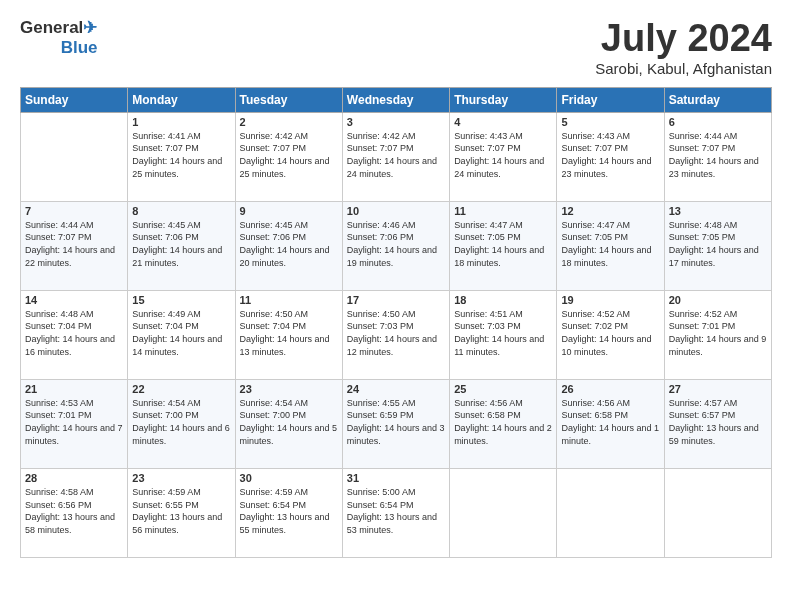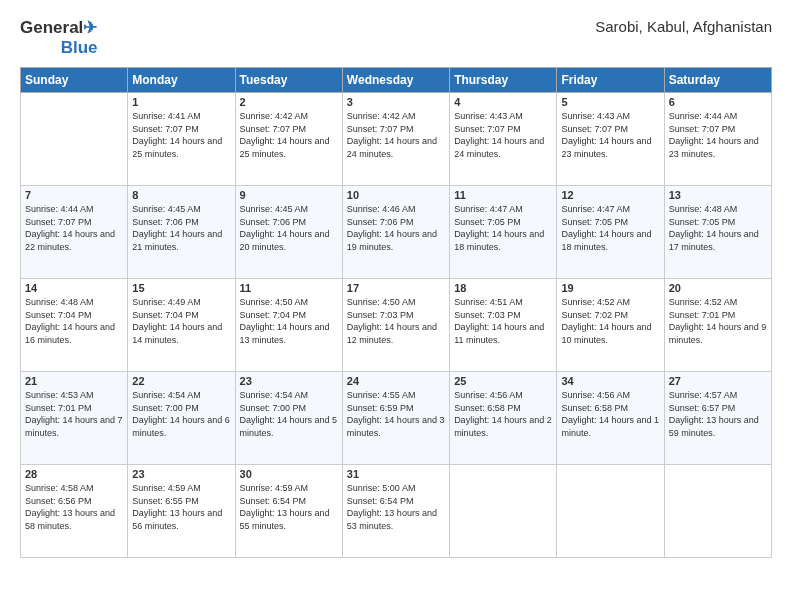--- a/index.html
+++ b/index.html
@@ -98,20 +98,21 @@
   <div class="header">
     <div class="logo">
     <div style="display:flex;align-items:center;">
       <div style="font-family:Arial,sans-serif;">
         <div style="font-size:17px;font-weight:bold;color:#333;line-height:1.15;">General<span style="color:#2a72b5;">✈</span></div>
         <div style="font-size:17px;font-weight:bold;color:#2a72b5;line-height:1.15;text-align:right;">Blue</div>
       </div>
     </div>
   </div>
     <div class="title-block">
+      <div class="month-title">July 2024</div>
       <div class="location">Sarobi, Kabul, Afghanistan</div>
     </div>
   </div>
 
   <table class="calendar-table">
     <thead>
       <tr class="cal-header-row">
         <th>Sunday</th>
         <th>Monday</th>
         <th>Tuesday</th>
@@ -274,21 +275,21 @@
             Sunrise: 4:55 AM<br>Sunset: 6:59 PM<br>Daylight: 14 hours and 3 minutes.
           </div>
         </td>
           <td>
           <span class="day-number">25</span>
           <div class="day-info">
             Sunrise: 4:56 AM<br>Sunset: 6:58 PM<br>Daylight: 14 hours and 2 minutes.
           </div>
         </td>
           <td>
-          <span class="day-number">34</span>
+          <span class="day-number">26</span>
           <div class="day-info">
             Sunrise: 4:56 AM<br>Sunset: 6:58 PM<br>Daylight: 14 hours and 1 minute.
           </div>
         </td>
           <td>
           <span class="day-number">27</span>
           <div class="day-info">
             Sunrise: 4:57 AM<br>Sunset: 6:57 PM<br>Daylight: 13 hours and 59 minutes.
           </div>
         </td>

